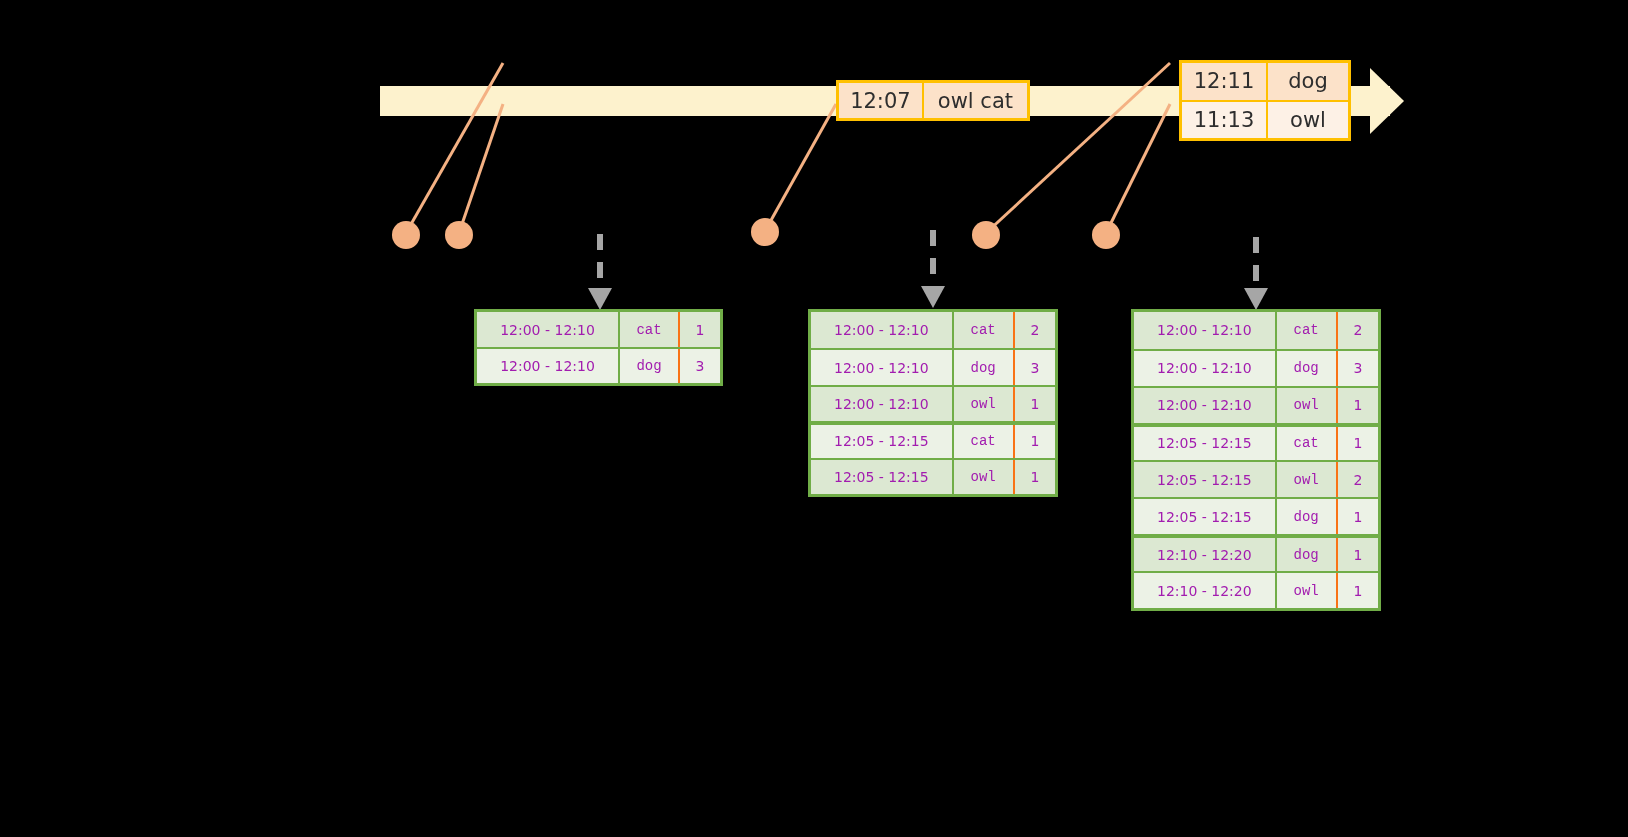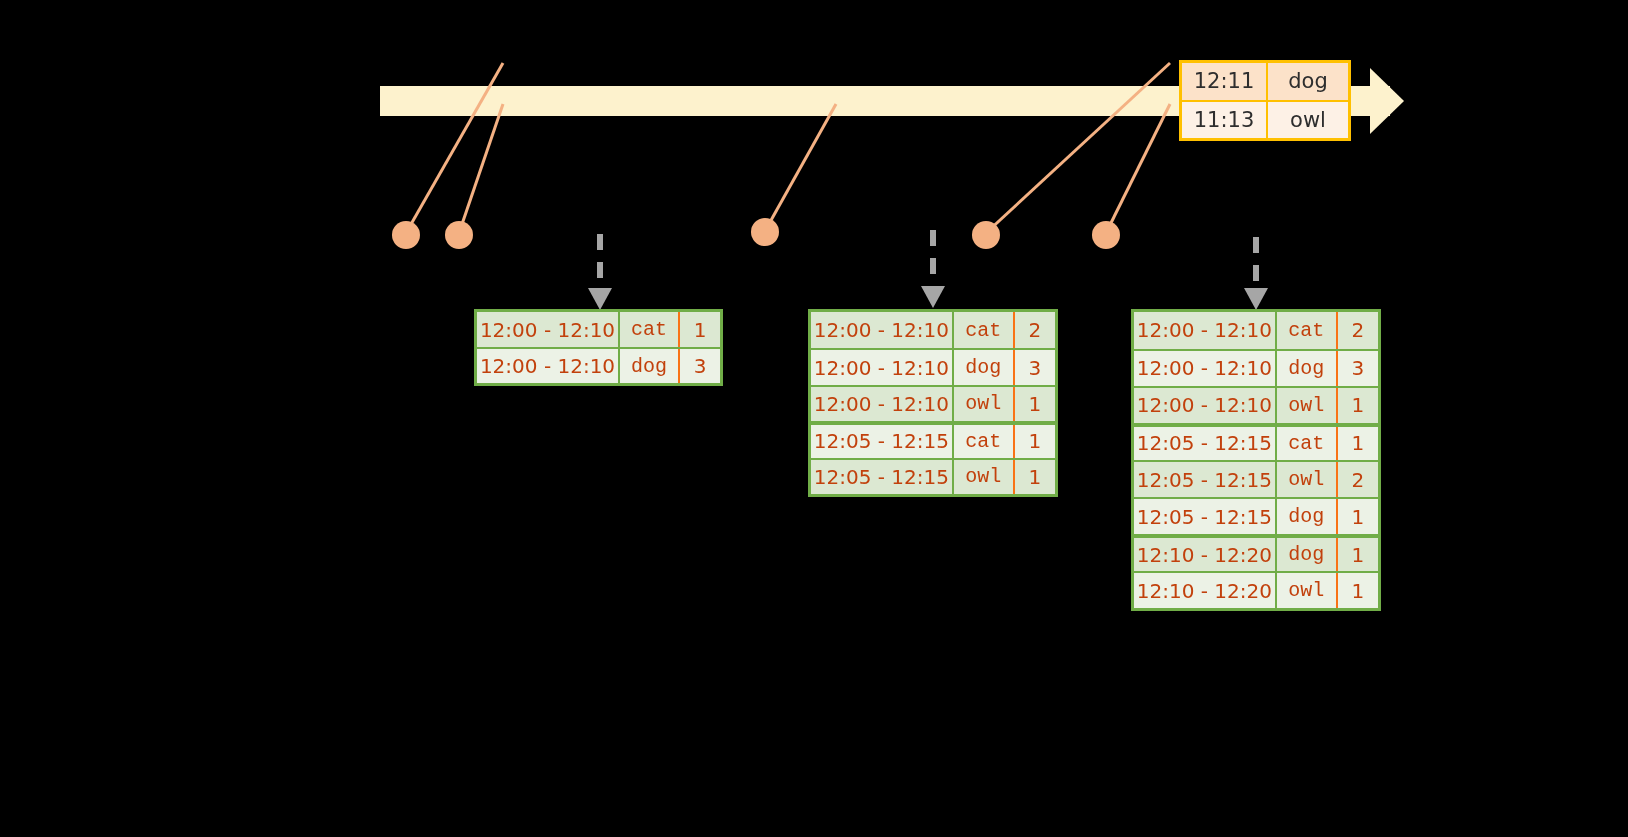--- a/index.html
+++ b/index.html
@@ -95,22 +95,22 @@
     box-sizing: border-box;
   }
   .res-row.g-dark  { background: #dce8d2; }
   .res-row.g-light { background: #ecf2e6; }
   .res-row + .res-row { border-top: 2px solid #70ad47; }
 
   .res-cell {
     display: flex;
     align-items: center;
     justify-content: center;
-    font-size: 20px;
-    color: #c2410c;
+    font-size: 14px;
+    color: #a21caf;
     box-sizing: border-box;
     white-space: nowrap;
   }
   .c-window { width: 143px; border-right: 2px solid #70ad47; }
   .c-key    { width: 60px;  border-right: 2px solid #f97316; font-family: Liberation Mono, monospace; }
   .c-count  { width: 40px; }
 
   .t2 .c-window { width: 145px; }
   .t2 .c-key    { width: 62px; }
   .t2 .c-count  { width: 41px; }
@@ -146,20 +146,26 @@
       <line x1="600" y1="234" x2="600" y2="290"></line>
       <line x1="933" y1="230" x2="933" y2="288"></line>
       <line x1="1256" y1="237" x2="1256" y2="290"></line>
     </g>
     <polygon points="588,288 612,288 600,310" fill="#a6a6a6"></polygon>
     <polygon points="921,286 945,286 933,308" fill="#a6a6a6"></polygon>
     <polygon points="1244,288 1268,288 1256,310" fill="#a6a6a6"></polygon>
   </svg>
 
 
+  <div class="event-box" style="left:836px; top:80px; width:194px; height:41px;">
+    <div class="event-row shade-a">
+      <div class="event-time">12:07</div>
+      <div class="event-value">owl cat</div>
+    </div>
+  </div>
 
   <div class="event-box" style="left:1170px; top:60px; width:172px; height:81px;margin-left:9px;">
     <div class="event-row shade-a">
       <div class="event-time">12:11</div>
       <div class="event-value">dog</div>
     </div>
     <div class="event-row shade-b">
       <div class="event-time">11:13</div>
       <div class="event-value">owl</div>
     </div>

